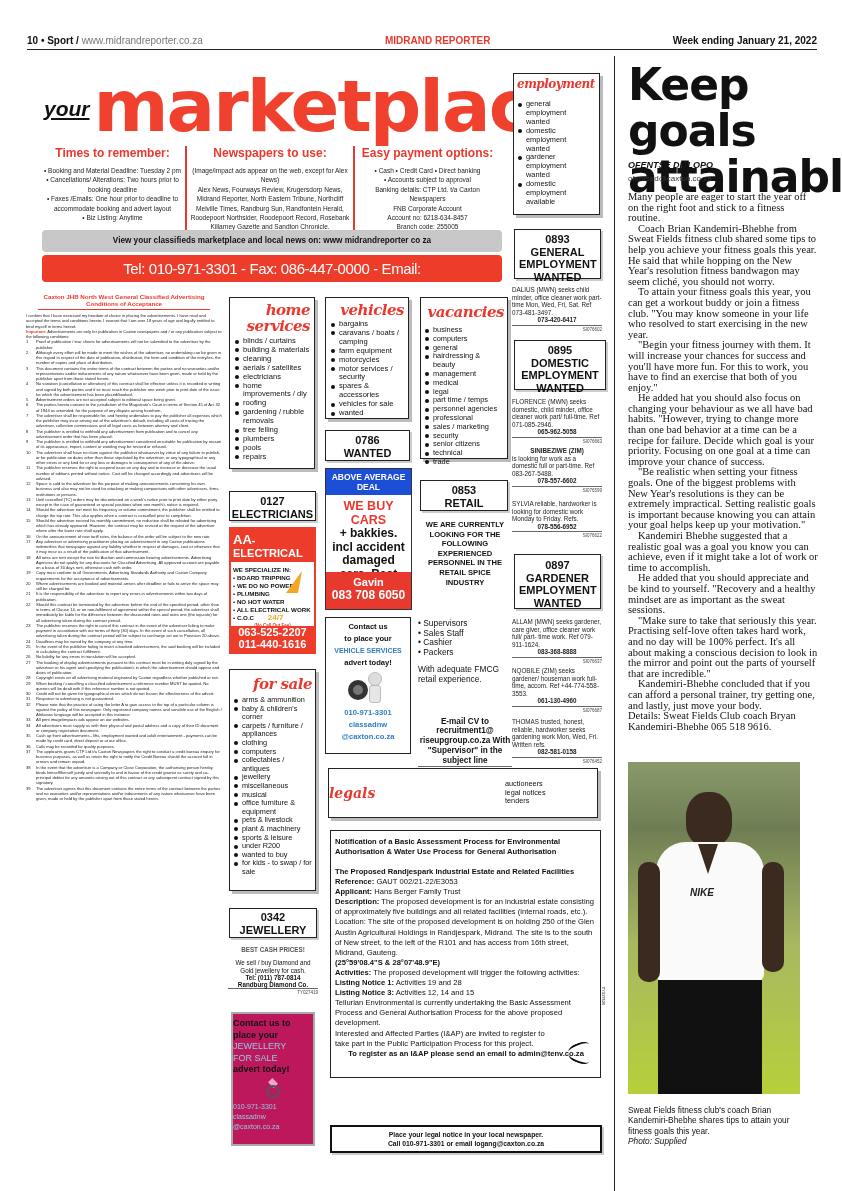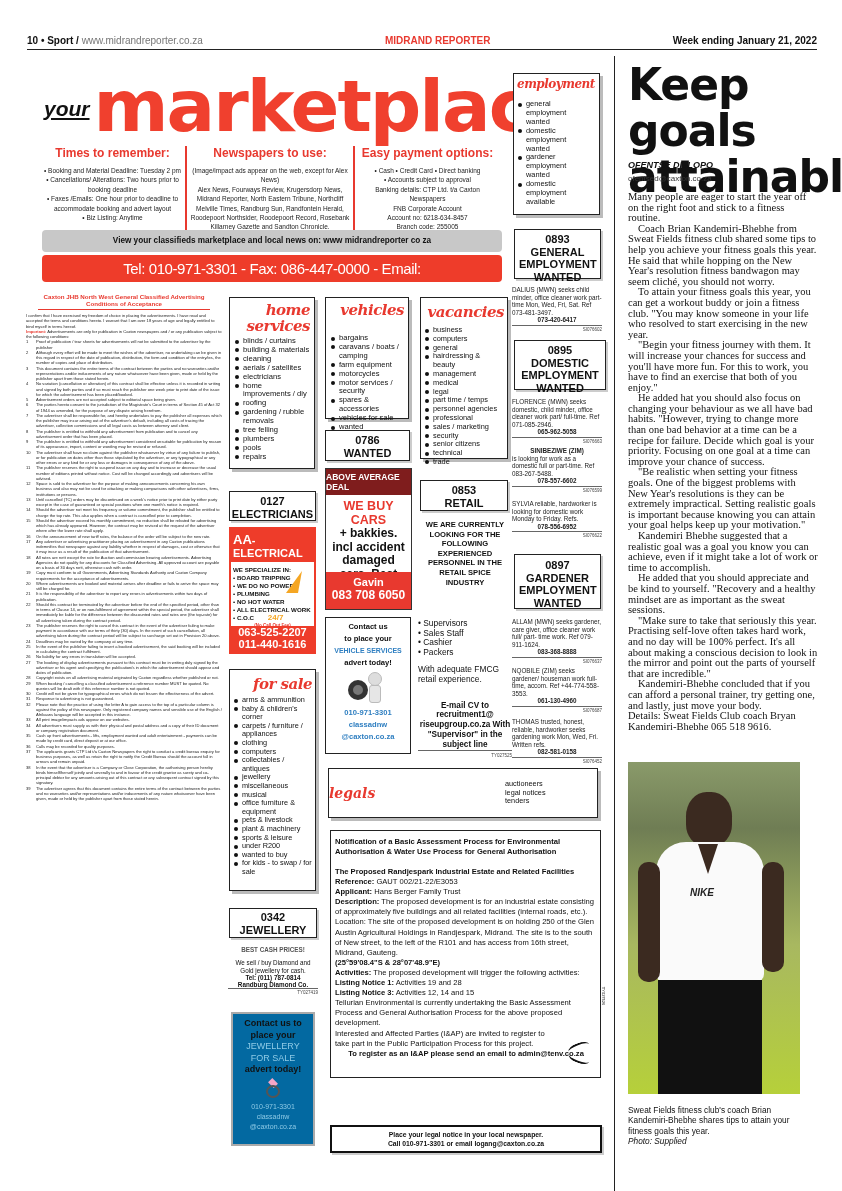--- a/index.html
+++ b/index.html
@@ -263,21 +263,21 @@
       <li>gardening / rubble removals</li>
       <li>tree felling</li>
       <li>plumbers</li>
       <li>pools</li>
       <li>repairs</li>
     </ul>
 </div>
 
 <div class="abs box cat" style="top:297px;left:325px;width:84px;height:122px;padding:4px 4px">
   <h2>vehicles</h2>
-  <ul class="catlist" style="font-size:7.6px;line-height:8.9px;margin-top:16px">
+  <ul class="catlist" style="font-size:7.6px;line-height:8.9px;margin-top:2px">
       <li>bargains</li>
       <li>caravans / boats / camping</li>
       <li>farm equipment</li>
       <li>motorcycles</li>
       <li>motor services / security</li>
       <li>spares &amp; accessories</li>
       <li>vehicles for sale</li>
       <li>wanted</li>
     </ul>
 </div>
@@ -312,21 +312,21 @@
       <li>domestic employment available</li>
     </ul>
 </div>
 
 <div class="abs sect" style="top:430px;left:325px;width:85px;height:31px;padding-top:3px">
   <div>0786</div>
   <div>WANTED</div>
 </div>
 
 <div class="abs" style="top:468px;left:325px;width:87px;height:142px;border:1px solid #333;background:#fff;overflow:hidden">
-  <div style="background:#7f1d1d;color:#fff;font-weight:900;font-size:8.5px;text-align:left;padding:3px 0;font-family:'Liberation Sans Narrow','Liberation Sans',sans-serif">ABOVE AVERAGE DEAL</div>
+  <div style="background:#1d4ed8;color:#fff;font-weight:900;font-size:8.5px;text-align:center;padding:3px 0;font-family:'Liberation Sans Narrow','Liberation Sans',sans-serif">ABOVE AVERAGE DEAL</div>
   <div style="color:#e8392f;font-weight:900;text-align:center;font-size:12.5px;margin-top:4px;font-family:'Liberation Sans Narrow','Liberation Sans',sans-serif">WE BUY CARS</div>
   <div style="text-align:center;font-weight:900;font-size:12px;line-height:13.5px;padding:0 5px;font-family:'Liberation Sans Narrow','Liberation Sans',sans-serif">+ bakkies. incl accident damaged cars. Best prices paid.</div>
   <div style="position:absolute;bottom:0;left:0;right:0;height:37px;background:#e8392f;color:#fff;text-align:center;font-weight:900;font-size:11px;line-height:13px;padding-top:4px;font-family:'Liberation Sans Narrow','Liberation Sans',sans-serif">
     <div>Gavin</div>
     <div style="font-size:12px">083 708 6050</div>
   </div>
 </div>
 
 <div class="abs sect" style="top:491px;left:229px;width:87px;height:30px;padding-top:3px">
   <div>0127</div>
@@ -393,21 +393,21 @@
   <div>0342</div>
   <div>JEWELLERY</div>
 </div>
 <div class="abs" style="top:946px;left:228px;width:90px;text-align:center;font-size:6.3px;line-height:7.3px">
   <div style="font-weight:bold;color:#555;margin-bottom:6px">BEST CASH PRICES!</div>
   <div>We sell / buy Diamond and Gold jewellery for cash.</div>
   <div style="font-weight:bold">Tel: (011) 787-0814</div>
   <div style="font-weight:bold">Randburg Diamond Co.</div>
   <div style="text-align:right;font-size:4.5px;border-top:1px solid #666;color:#444">TY027419</div>
 </div>
-<div class="abs" style="top:1012px;left:231px;width:84px;height:134px;border:2px solid #aaa;background:#0369a1;text-align:center;font-weight:bold;font-size:9px;line-height:11.5px;padding-top:4px">
+<div class="abs" style="top:1012px;left:231px;width:84px;height:134px;border:2px solid #aaa;background:#be185d;font-weight:bold;font-size:9px;line-height:11.5px;padding-top:4px">
   <div>Contact us to</div>
   <div>place your</div>
   <div style="color:#8ecae6;font-weight:normal">JEWELLERY</div>
   <div style="color:#8ecae6;font-weight:normal">FOR SALE</div>
   <div>advert today!</div>
   <div style="margin:4px auto;width:16px;height:18px;position:relative">
     <div style="position:absolute;left:4px;top:0;width:8px;height:6px;background:#f4a6c8;transform:rotate(45deg)"></div>
     <div style="position:absolute;left:1px;top:5px;width:14px;height:13px;border-radius:50%;border:2px solid #555"></div>
   </div>
   <div style="color:#8ecae6;font-size:7px;font-weight:normal;line-height:10px">010-971-3301</div>
@@ -419,21 +419,21 @@
   <div>0853</div>
   <div>RETAIL</div>
 </div>
 <div class="abs" style="top:520px;left:419px;width:92px;text-align:center;font-weight:bold;font-size:7.6px;line-height:9.6px">WE ARE CURRENTLY LOOKING FOR THE FOLLOWING EXPERIENCED PERSONNEL IN THE RETAIL SPICE INDUSTRY</div>
 <div class="abs" style="top:619px;left:418px;width:94px;font-size:8.4px;line-height:9.6px">
   <div>• <span>Supervisors</span></div>
   <div>• <span>Sales Staff</span></div>
   <div>• <span>Cashier</span></div>
   <div>• <span>Packers</span></div>
   <div style="margin-top:8px">With adequate FMCG retail experience.</div>
-  <div style="margin-top:16px;text-align:center;font-weight:bold;font-size:8.2px;line-height:9.8px">E-mail CV to recruitment1@ riseupgroup.co.za With "Supervisor" in the subject line</div>
+  <div style="margin-top:32px;text-align:center;font-weight:bold;font-size:8.2px;line-height:9.8px">E-mail CV to recruitment1@ riseupgroup.co.za With "Supervisor" in the subject line</div>
   <div style="text-align:right;font-size:4.5px;border-top:1px solid #666;color:#444">TY027525</div>
 </div>
 
 <div class="abs box" style="top:768px;left:328px;width:270px;height:50px;display:flex;align-items:center">
   <div style="flex:1;text-align:left;font-family:'DejaVu Serif',serif;font-style:italic;font-weight:900;color:#e8392f;font-size:14px">legals</div>
   <ul class="catlist" style="list-style:none;font-size:7.3px;line-height:8.4px;width:92px">
       <li>auctioneers</li>
       <li>legal notices</li>
       <li>tenders</li>
     </ul>

